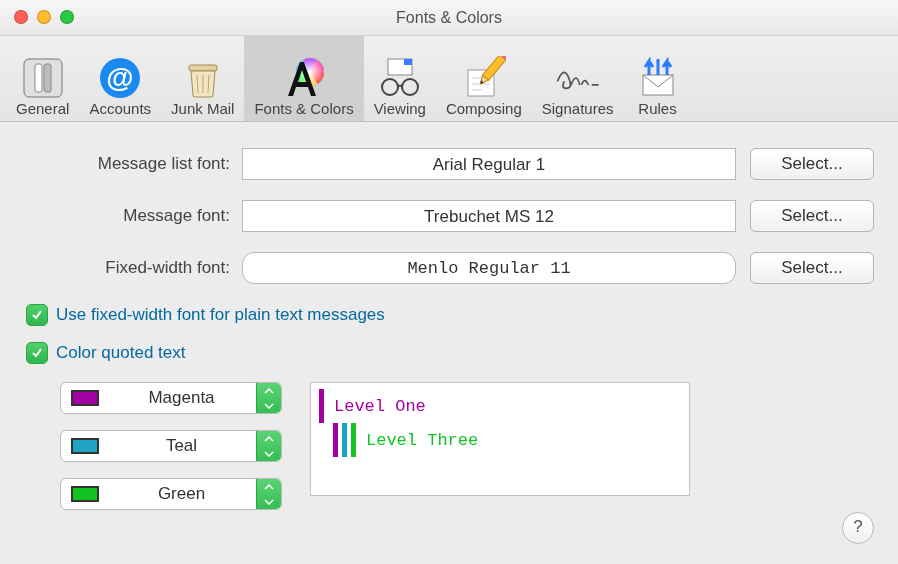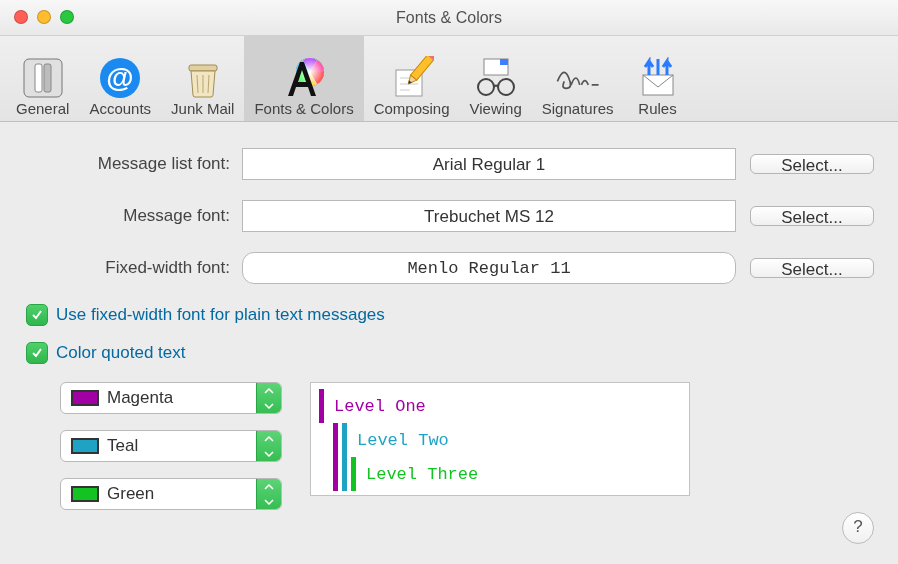--- a/index.html
+++ b/index.html
@@ -105,21 +105,21 @@
     text-align: center;
     line-height: 32px;
     font-size: 17px;
     color: #333;
     margin-right: 14px;
     padding: 0 4px;
     box-sizing: border-box;
   }
   .select-btn {
     width: 124px;
-    height: 20px;
+    height: 32px;
     background: linear-gradient(#ffffff,#f0f0f0);
     border: 1px solid #b5b5b5;
     border-radius: 6px;
     font-size: 17px;
     color: #333;
     cursor: pointer;
   }
 
   .checkbox-row {
     display: flex;
@@ -171,20 +171,21 @@
     width: 28px;
     height: 16px;
     margin: 0 8px 0 10px;
     border: 2px solid #333;
     box-sizing: border-box;
   }
   .mac-select .sel-label {
     flex: 1;
     font-size: 17px;
     color: #333;
+    text-align: center;
   }
   .mac-select .sel-stepper {
     width: 24px;
     height: 100%;
     background: linear-gradient(#5cd376,#36be53);
     display: flex;
     flex-direction: column;
     color: #fff;
     font-size: 10px;
     align-items: center;
@@ -301,51 +302,51 @@
         <circle cx="28" cy="16" r="14" fill="url(#hue)"></circle>
 
         <path d="M6 40 L18 6 L22 6 L34 40 L29 40 L26 31 L14 31 L11 40 Z M16 26 L24 26 L20 14 Z" fill="#111"></path>
       </svg>
     </div>
     <span>Fonts &amp; Colors</span>
   </div>
 
   <div class="tool-item">
     <div class="ti-icon">
+      <svg width="48" height="42" viewBox="0 0 48 42">
+        <rect x="12" y="2" width="24" height="16" fill="#fff" stroke="#888"></rect>
+        <rect x="28" y="2" width="8" height="6" fill="#3e7dff"></rect>
+        <circle cx="14" cy="30" r="8" fill="none" stroke="#444" stroke-width="2"></circle>
+        <circle cx="34" cy="30" r="8" fill="none" stroke="#444" stroke-width="2"></circle>
+        <path d="M22 30 Q24 27 26 30" fill="none" stroke="#444" stroke-width="2"></path>
+      </svg>
+    </div>
+    <span>Viewing</span>
+  </div>
+
+  <div class="tool-item">
+    <div class="ti-icon">
       <svg width="44" height="44" viewBox="0 0 44 44">
         <rect x="6" y="14" width="26" height="26" fill="#fff" stroke="#999"></rect>
         <line x1="10" y1="22" x2="28" y2="22" stroke="#ccc"></line>
         <line x1="10" y1="28" x2="28" y2="28" stroke="#ccc"></line>
         <line x1="10" y1="34" x2="20" y2="34" stroke="#ccc"></line>
         <g transform="rotate(40 30 14)">
           <rect x="26" y="-4" width="8" height="28" fill="#ffbe2b" stroke="#c98900"></rect>
           <polygon points="26,24 34,24 30,32" fill="#f2d19b" stroke="#c98900"></polygon>
           <polygon points="28,29 32,29 30,32" fill="#333"></polygon>
           <rect x="26" y="-6" width="8" height="4" fill="#e57373"></rect>
         </g>
       </svg>
     </div>
     <span>Composing</span>
   </div>
 
   <div class="tool-item">
     <div class="ti-icon">
-      <svg width="48" height="42" viewBox="0 0 48 42">
-        <rect x="12" y="2" width="24" height="16" fill="#fff" stroke="#888"></rect>
-        <rect x="28" y="2" width="8" height="6" fill="#3e7dff"></rect>
-        <circle cx="14" cy="30" r="8" fill="none" stroke="#444" stroke-width="2"></circle>
-        <circle cx="34" cy="30" r="8" fill="none" stroke="#444" stroke-width="2"></circle>
-        <path d="M22 30 Q24 27 26 30" fill="none" stroke="#444" stroke-width="2"></path>
-      </svg>
-    </div>
-    <span>Viewing</span>
-  </div>
-
-  <div class="tool-item">
-    <div class="ti-icon">
       <svg width="56" height="36" viewBox="0 0 56 36">
         <path d="M4 22 Q12 2 18 20 Q22 30 14 30 Q8 30 12 22 M20 26 Q26 10 30 26 M32 26 Q36 16 40 26 M44 26 L52 26" fill="none" stroke="#555" stroke-width="2"></path>
       </svg>
     </div>
     <span>Signatures</span>
   </div>
 
   <div class="tool-item">
     <div class="ti-icon">
       <svg width="46" height="42" viewBox="0 0 46 42">
@@ -444,25 +445,20 @@
     </div>
 
     <div class="quote-preview">
       <div class="q-line">
         <div class="q-bar" style="background:#a200a4"></div>
         <span style="color:#a200a4;padding-left:6px">Level One</span>
       </div>
       <div class="q-line" style="padding-left:14px;">
         <div class="q-bar" style="background:#a200a4"></div>
         <div class="q-bar" style="background:#1fa3c4"></div>
-        <span style="color:#1fa3c4;padding-left:6px">Level Two</span>
-      </div>
-      <div class="q-line" style="padding-left:14px;">
-        <div class="q-bar" style="background:#a200a4"></div>
-        <div class="q-bar" style="background:#1fa3c4"></div>
         <div class="q-bar" style="background:#12c321"></div>
         <span style="color:#12c321;padding-left:6px">Level Three</span>
       </div>
     </div>
   </div>
 
 </div>
 
 <div class="help-btn">?</div>
 

